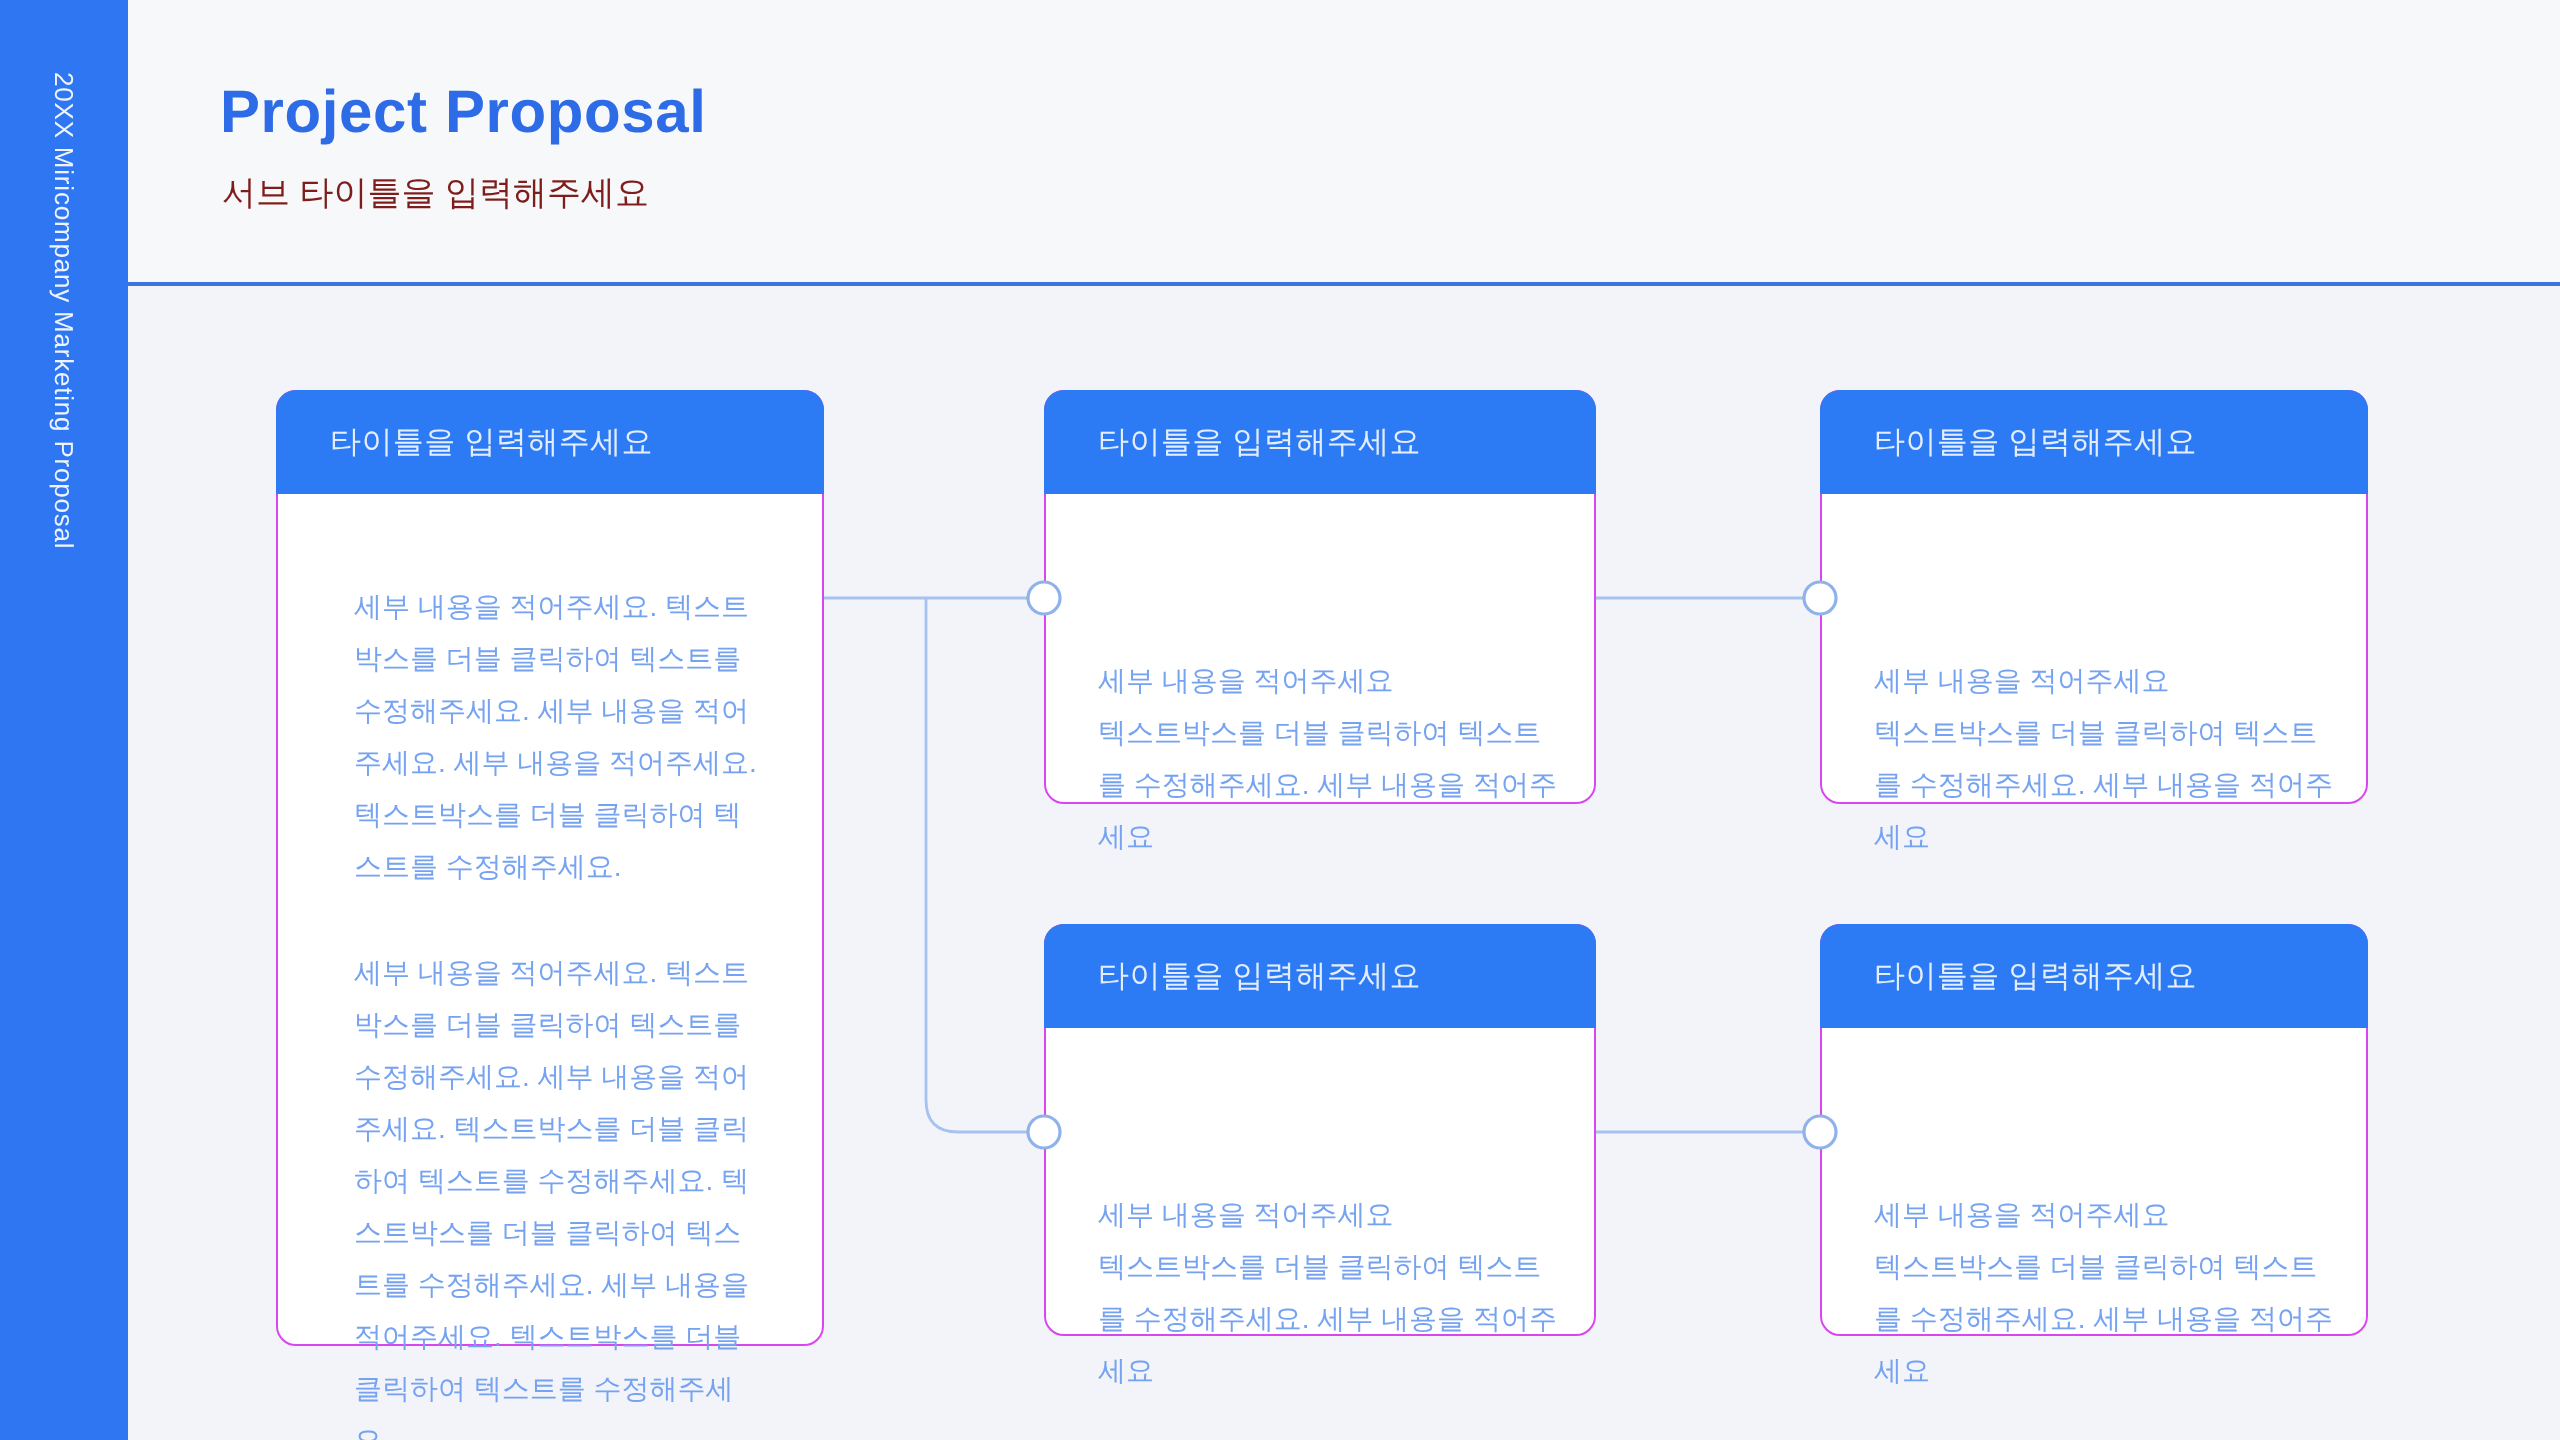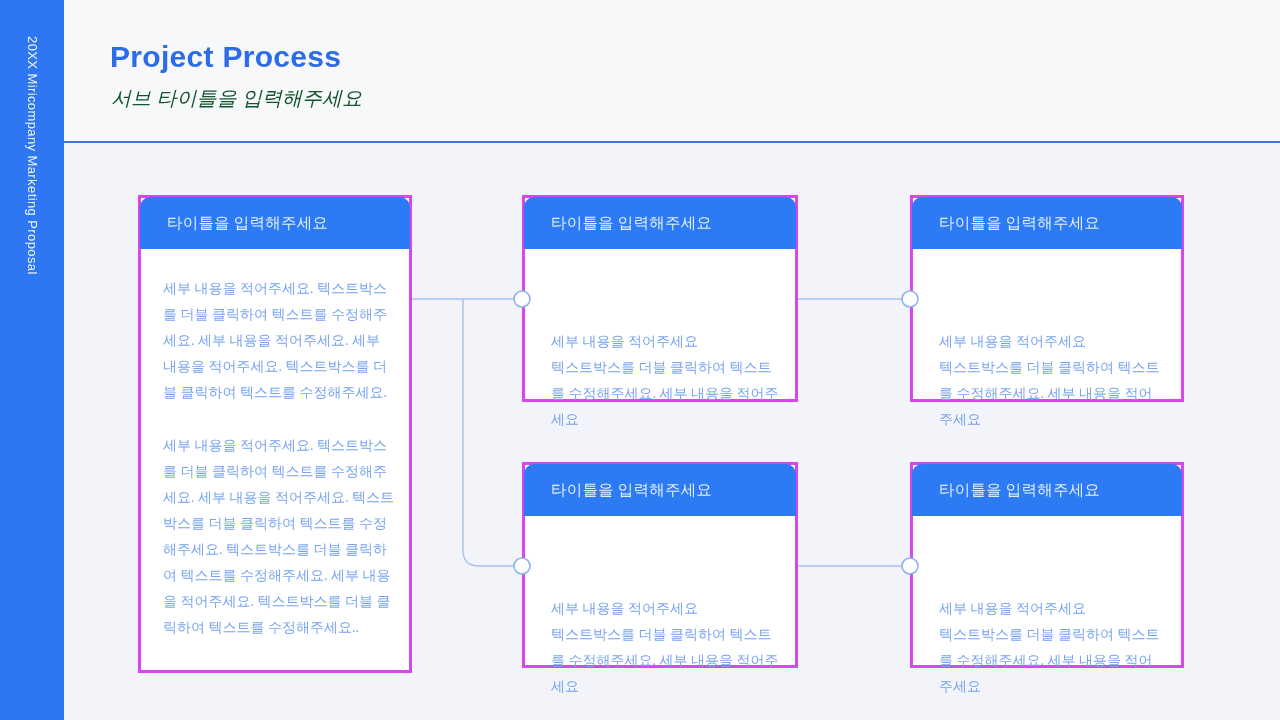--- a/index.html
+++ b/index.html
@@ -44,55 +44,53 @@
   }
   .page-title {
     margin: 0;
     font-size: 30px;
     font-weight: bold;
     color: #2d6ce6;
     letter-spacing: 0.3px;
   }
   .page-subtitle {
     margin: 11px 0 0 1px;
-    font-size: 20px;
-    color: #14532d;
-    font-style: italic;
+    font-size: 17px;
+    color: #7f1d1d;
   }
 
   
   .card {
     position: absolute;
     background: #ffffff;
-    border: 3px solid #d946ef;
-    border-radius: 0;
+    border: 1px solid #d946ef;
+    border-radius: 10px;
     box-sizing: border-box;
     z-index: 1;
-    font-family: Liberation Serif, serif;
   }
   .card-header {
     height: 52px;
     margin: -1px -1px 0 -1px;
     background: #2d7bf4;
     border-radius: 10px 10px 0 0;
     display: flex;
     align-items: center;
     padding: 0 16px 0 27px;
   }
   .card-header span {
     color: #e3edfd;
     font-size: 15.5px;
     letter-spacing: 0.2px;
   }
   .card-body {
     color: #76a3f1;
     font-size: 14px;
     line-height: 26px;
   }
-  .card-body p { margin: 0; }
+  .card-body p { margin: 16px; }
   .body-main { padding: 27px 15px 0 22px; }
   .body-main p + p { margin-top: 27px; }
   .body-small {
     padding: 32px 16px 0 26px;
     white-space: pre-line;
     margin-top: 48px;
   }
 
   .card-main        { left: 138px; top: 195px; width: 274px; height: 478px; }
   .card-top-middle  { left: 522px; top: 195px; width: 276px; height: 207px; }
@@ -111,21 +109,21 @@
 </head>
 <body>
 
 <div class="page">
 
   <aside class="sidebar">
     <span class="sidebar-text">20XX Miricompany Marketing Proposal</span>
   </aside>
 
   <header class="topband">
-    <h1 class="page-title">Project Process</h1>
+    <h1 class="page-title">Project Proposal</h1>
     <p class="page-subtitle">서브 타이틀을 입력해주세요</p>
   </header>
 
   <svg class="connectors" viewBox="0 0 1280 720">
     <g fill="none" stroke="#a6c2ee" stroke-width="1.4">
       <path d="M412 299 H514"></path>
       <path d="M463 299 V550 Q463 566 479 566 H514"></path>
       <path d="M798 299 H902"></path>
       <path d="M798 566 H902"></path>
     </g>

